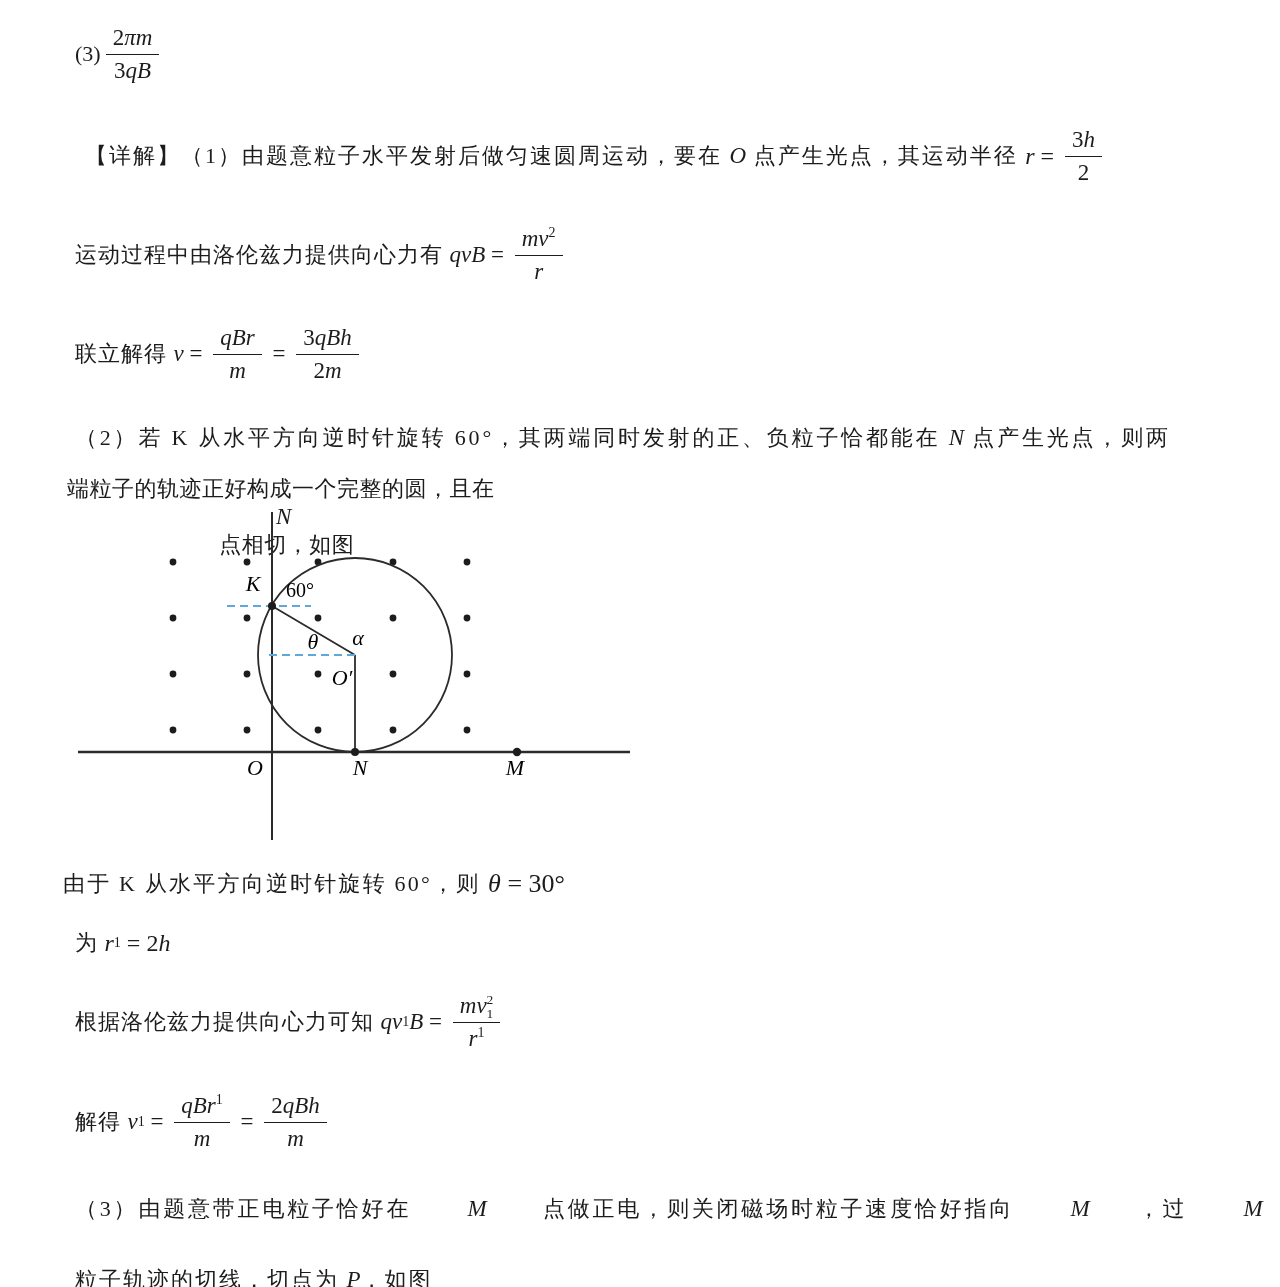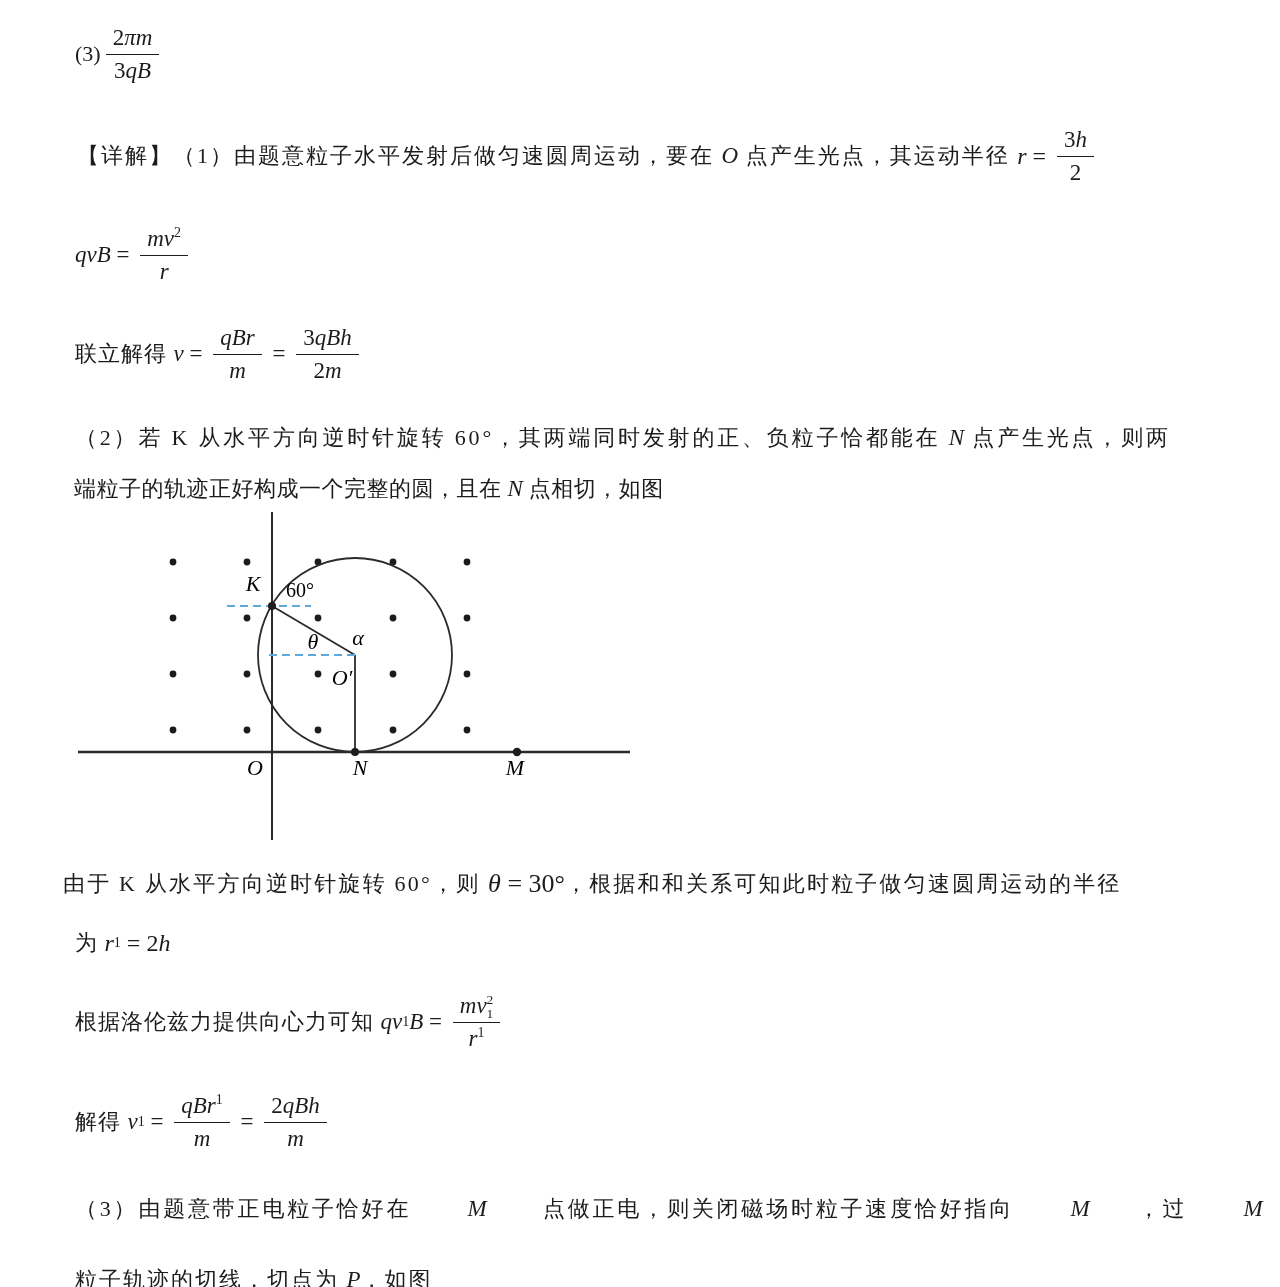--- a/index.html
+++ b/index.html
@@ -34,30 +34,30 @@
 <div class="page">
 
   <div class="line" style="top:24px;left:75px;">
     <span>(3)</span>
     <span class="frac">
       <span class="num"><span>2</span><span class="it">πm</span></span>
       <span class="den"><span>3</span><span class="it">qB</span></span>
     </span>
   </div>
 
-  <div class="line" style="top:126px;left:77px;">
+  <div class="line" style="top:126px;left:85px;">
     <span class="cn sp20">【详解】（1）由题意粒子水平发射后做匀速圆周运动，要在 </span><span class="m it">O</span><span class="cn sp20"> 点产生光点，其运动半径 </span><span class="eq-med it">r</span><span class="eq-med"> = </span>
     <span class="frac">
       <span class="num"><span>3</span><span class="it">h</span></span>
       <span class="den"><span>2</span></span>
     </span>
   </div>
 
   <div class="line" style="top:225px;left:75px;">
-    <span class="m it">qvB</span><span class="m"> = </span>
+    <span class="cn">运动过程中由洛伦兹力提供向心力有 </span><span class="m it">qvB</span><span class="m"> = </span>
     <span class="frac">
       <span class="num"><span class="it">mv</span><sup>2</sup></span>
       <span class="den"><span class="it">r</span></span>
     </span>
   </div>
 
   <div class="line" style="top:324px;left:75px;">
     <span class="cn">联立解得 </span><span class="m it">v</span><span class="m"> = </span>
     <span class="frac">
       <span class="num"><span class="it">qBr</span></span>
@@ -66,21 +66,21 @@
     <span class="m"> = </span>
     <span class="frac">
       <span class="num"><span>3</span><span class="it">qBh</span></span>
       <span class="den"><span>2</span><span class="it">m</span></span>
     </span>
   </div>
 
   <div class="line" style="top:423px;left:75px;">
     <span class="cn sp28">（2）若 K 从水平方向逆时针旋转 60°，其两端同时发射的正、负粒子恰都能在 </span><span class="m it">N</span><span class="cn sp28"> 点产生光点，则两</span>
   </div>
-  <div class="line" style="top:474px;left:74px;">
+  <div class="line" style="top:474px;left:67px;flex-direction:column;">
     <span class="cn sp05">端粒子的轨迹正好构成一个完整的圆，且在 </span><span class="m it">N</span><span class="cn sp05"> 点相切，如图</span>
   </div>
 
   <svg style="position:absolute;left:75px;top:510px;" width="565" height="338" viewBox="0 0 565 338">
 
     <g fill="#1c1c1c">
       <circle cx="98" cy="52" r="3.4"></circle>
         <circle cx="172" cy="52" r="3.4"></circle>
         <circle cx="243" cy="52" r="3.4"></circle>
         <circle cx="318" cy="52" r="3.4"></circle>
@@ -121,21 +121,21 @@
     <text x="225" y="87" text-anchor="middle" class="dlabel-roman">60°</text>
     <text x="238" y="139" text-anchor="middle" class="dlabel">θ</text>
     <text x="283" y="135" text-anchor="middle" class="dlabel">α</text>
     <text x="267" y="175" text-anchor="middle" class="dlabel">O′</text>
     <text x="180" y="265" text-anchor="middle" class="dlabel">O</text>
     <text x="285" y="265" text-anchor="middle" class="dlabel">N</text>
     <text x="440" y="265" text-anchor="middle" class="dlabel">M</text>
   </svg>
 
   <div class="line" style="top:869px;left:63px;">
-    <span class="cn sp22">由于 K 从水平方向逆时针旋转 60°，则 </span><span class="eq-big it">θ</span><span class="eq-big"> = 30°</span><span class="cn sp22">，根据和和关系可知此时粒子做匀速圆周运动的半径</span>
+    <span class="cn sp22">由于 K 从水平方向逆时针旋转 60°，则 </span><span class="eq-big it">θ</span><span class="eq-big"> = 30°</span>
   </div>
 
   <div class="line" style="top:928px;left:75px;">
     <span class="cn">为 </span><span class="eq-med it">r</span><sub>1</sub><span class="eq-med"> = 2</span><span class="eq-med it">h</span>
   </div>
 
   <div class="line" style="top:992px;left:75px;">
     <span class="cn">根据洛伦兹力提供向心力可知 </span><span class="m it">qv</span><sub>1</sub><span class="m it">B</span><span class="m"> = </span>
     <span class="frac">
       <span class="num"><span class="it">mv</span><span class="stk"><span>2</span><span>1</span></span></span>

